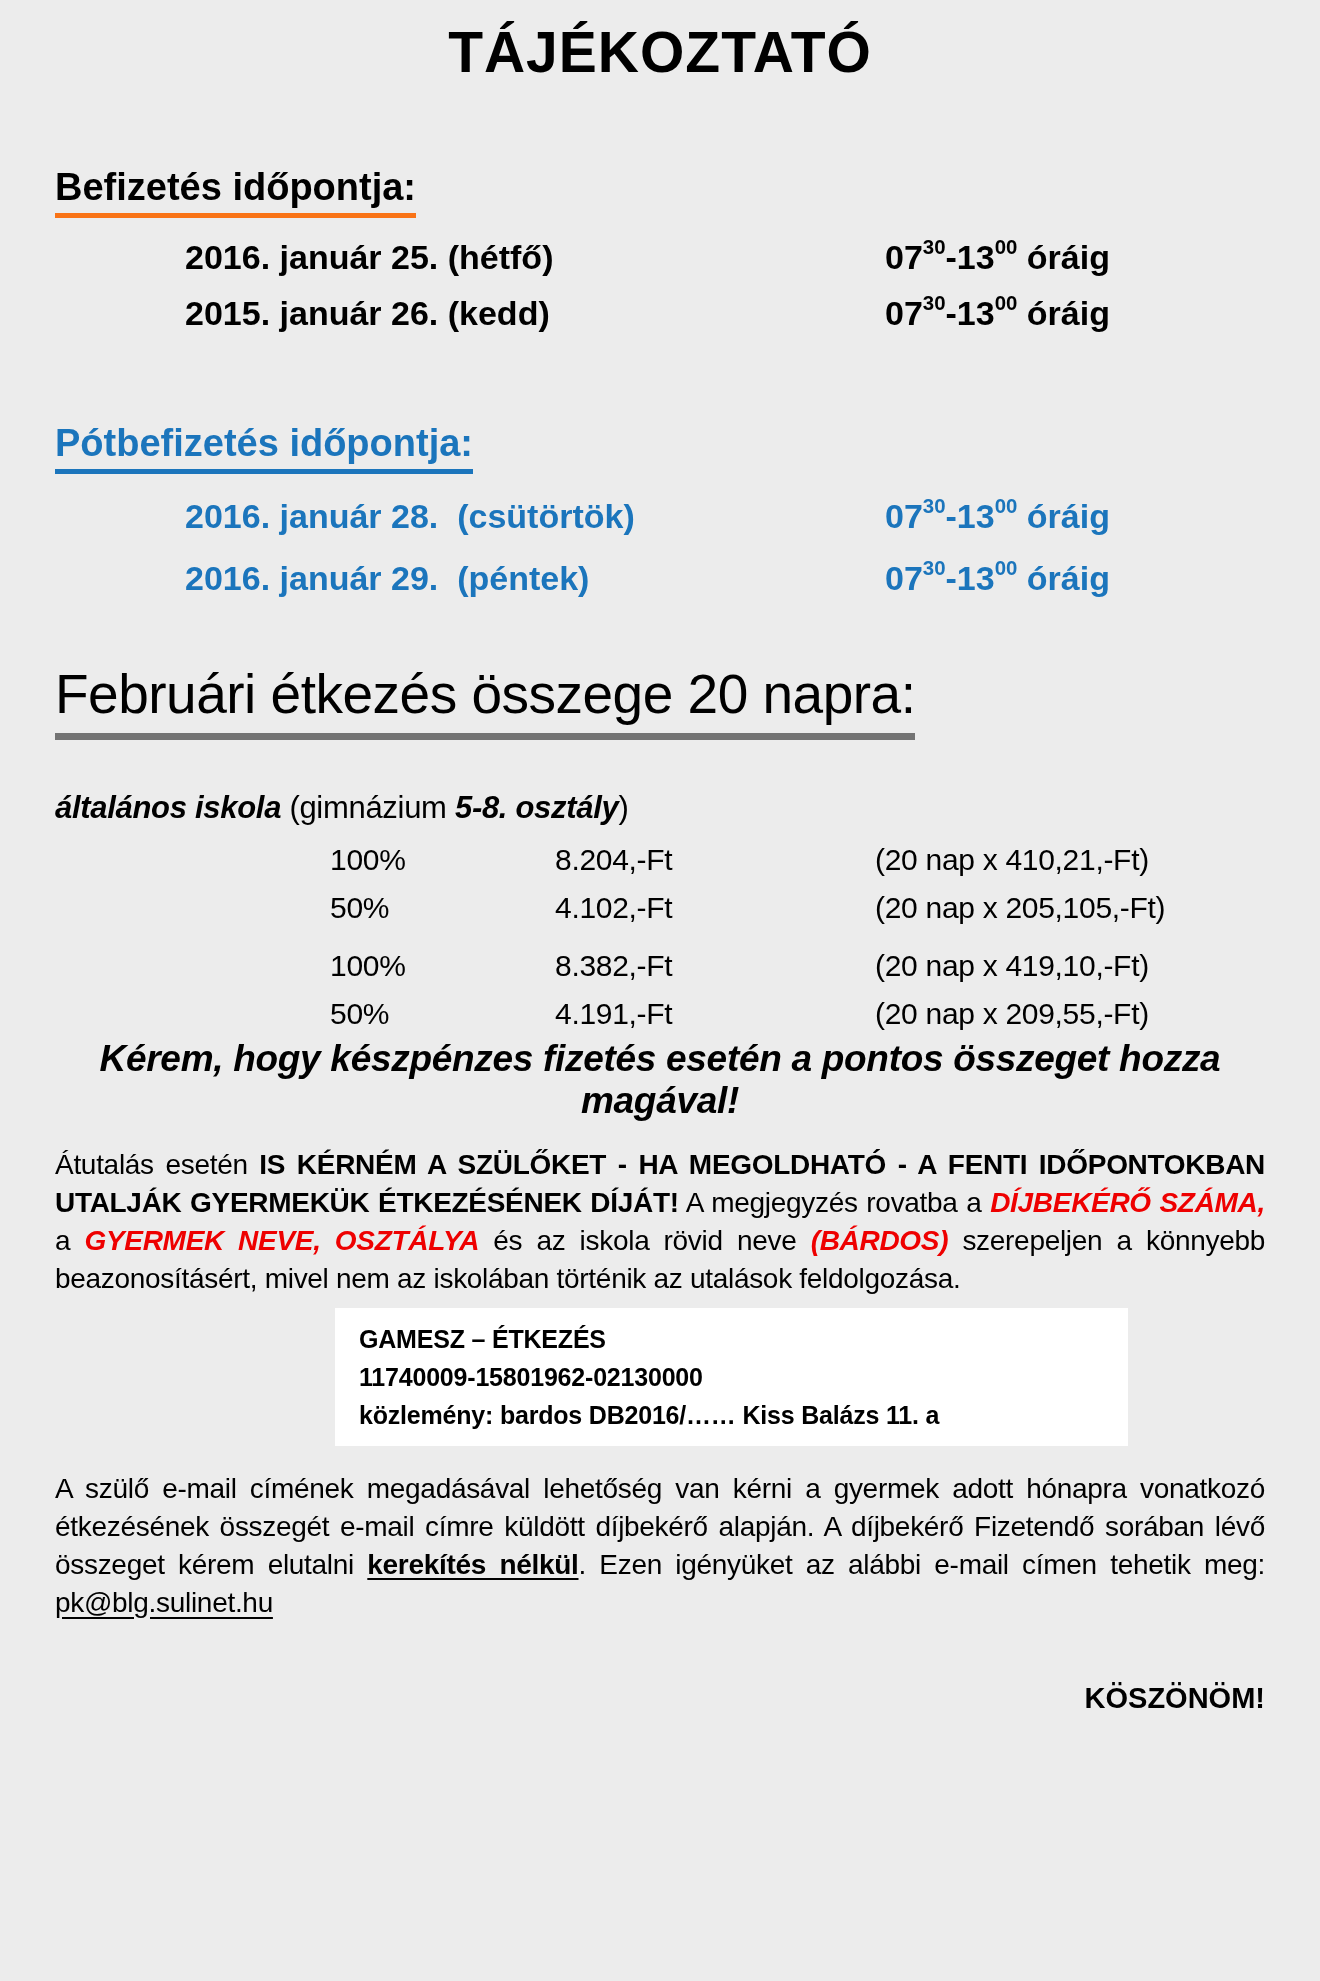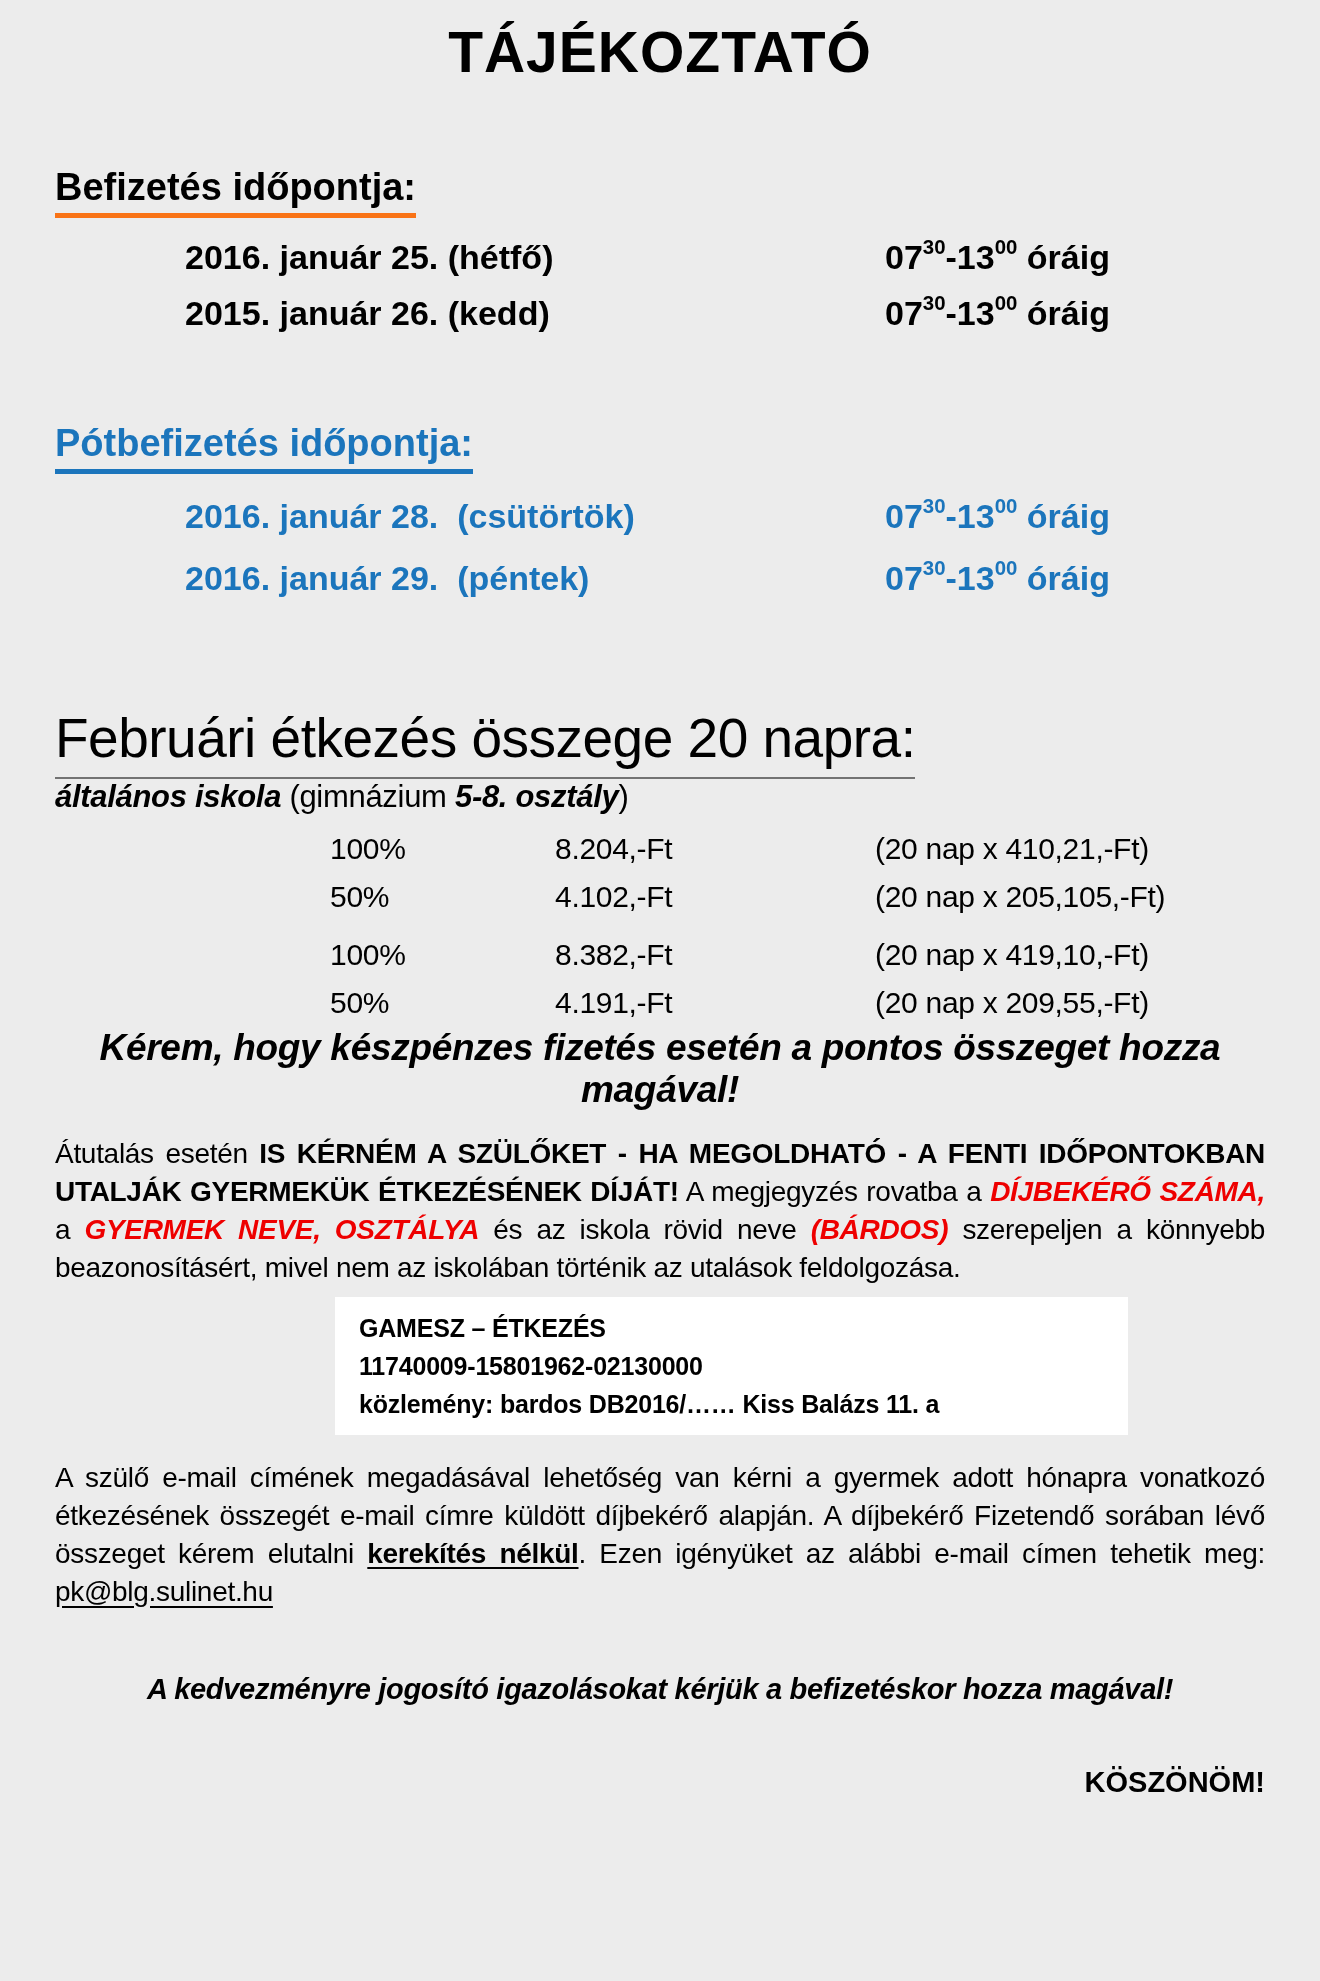--- a/index.html
+++ b/index.html
@@ -34,23 +34,23 @@
   .sec-heading.blue-h .u{border-bottom-color:var(--accent-blue);}
 
   .time-rows{margin-top:12px;}
   .time-row{display:flex;align-items:center;font-weight:bold;font-size:34px;height:56px;padding-left:130px;}
   .time-row .date{width:700px;white-space:pre;}
   .surcharge-rows .time-row{height:62px;color:var(--accent-blue);}
   .time-num{white-space:pre;}
   sup{font-size:0.6em;line-height:0;vertical-align:super;position:relative;top:-0.15em;}
 
   .fees-heading{margin-top:52px;font-size:55px;font-weight:normal;letter-spacing:-0.5px;}
-  .fees-heading .u{display:inline-block;border-bottom:2px solid #737373;padding-bottom:7px;margin-top:44px;}
+  .fees-heading .u{display:inline-block;border-bottom:7px solid #737373;padding-bottom:7px;}
 
-  .group-label{font-size:31px;letter-spacing:-0.3px;}
+  .group-label{margin-top:50px;font-size:31px;letter-spacing:-0.3px;}
   .group-label .bi{font-weight:bold;font-style:italic;}
   .fee-rows{margin-top:10px;}
   .fee-row{display:flex;align-items:center;font-size:30px;height:48px;padding-left:275px;letter-spacing:-0.3px;gap:40px;}
   .fee-row .percent{width:185px;}
   .fee-row .amount{width:280px;}
   .group-2{margin-top:26px;}
 
   .cash-note{text-align:center;font-size:37px;font-weight:bold;font-style:italic;letter-spacing:-0.3px;}
 
   .para{margin-top:24px;font-size:28px;line-height:38px;text-align:justify;letter-spacing:-0.3px;}
@@ -139,17 +139,16 @@
   <div class="para"><span>Átutalás esetén </span><span class="b">IS KÉRNÉM A SZÜLŐKET - HA MEGOLDHATÓ -  A FENTI IDŐPONTOKBAN  UTALJÁK GYERMEKÜK ÉTKEZÉSÉNEK DÍJÁT!</span><span> A megjegyzés rovatba a </span><span class="red">DÍJBEKÉRŐ SZÁMA,</span><span> a </span><span class="red">GYERMEK NEVE, OSZTÁLYA</span><span> és az iskola rövid neve </span><span class="red">(BÁRDOS)</span><span> szerepeljen a könnyebb beazonosításért, mivel nem az iskolában történik az utalások feldolgozása.</span></div>
 
   <div class="bank-box">
     <div>GAMESZ – ÉTKEZÉS</div>
     <div>11740009-15801962-02130000</div>
     <div>közlemény: bardos DB2016/…… Kiss Balázs 11. a</div>
   </div>
 
   <div class="para"><span>A szülő e-mail címének megadásával lehetőség van kérni a gyermek adott hónapra vonatkozó étkezésének összegét e-mail címre küldött díjbekérő alapján. A díjbekérő Fizetendő sorában lévő összeget kérem elutalni </span><span class="bu">kerekítés nélkül</span><span>. Ezen igényüket az alábbi e-mail címen tehetik meg: </span><a href="#" class="link">pk@blg.sulinet.hu</a></div>
 
-  <div class="discount-note">A kedvezményre jogosító igazolásokat kérjük a befizetéskor hozza magával!</div>
 
   <div class="thanks">KÖSZÖNÖM!</div>
 
 </div>
 
 </body></html>

